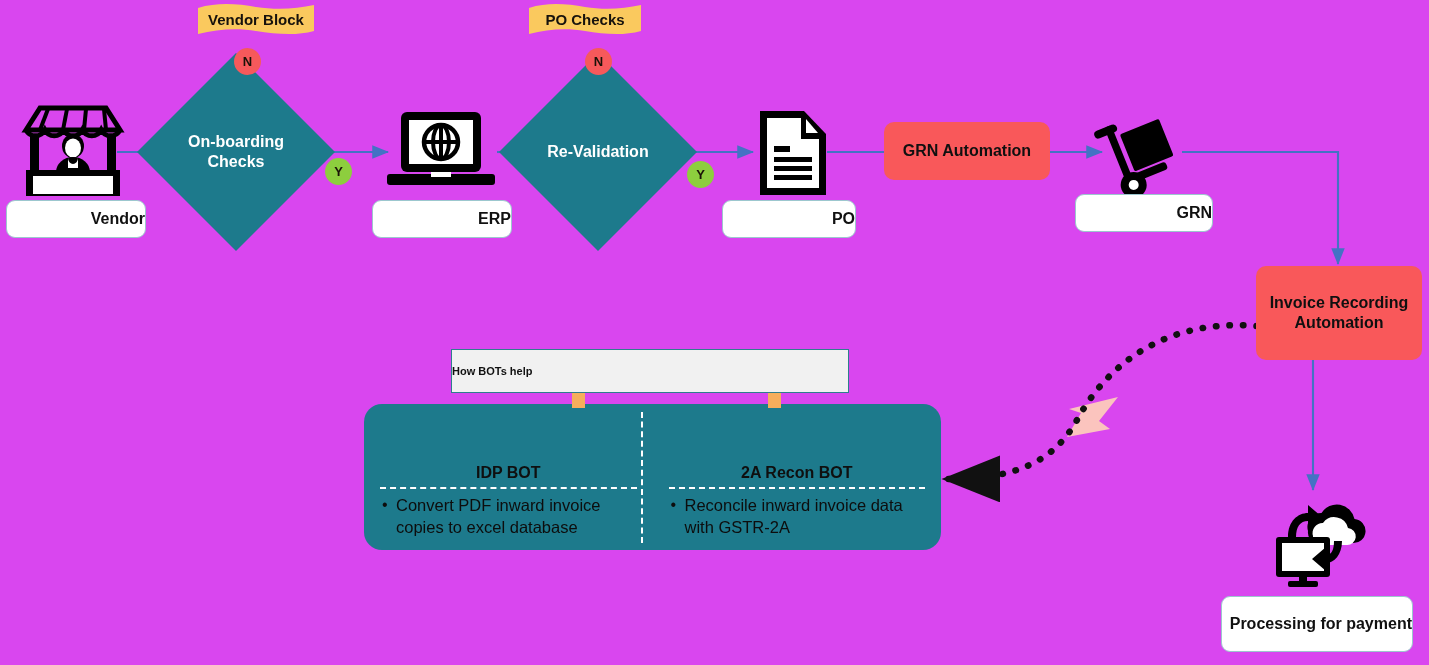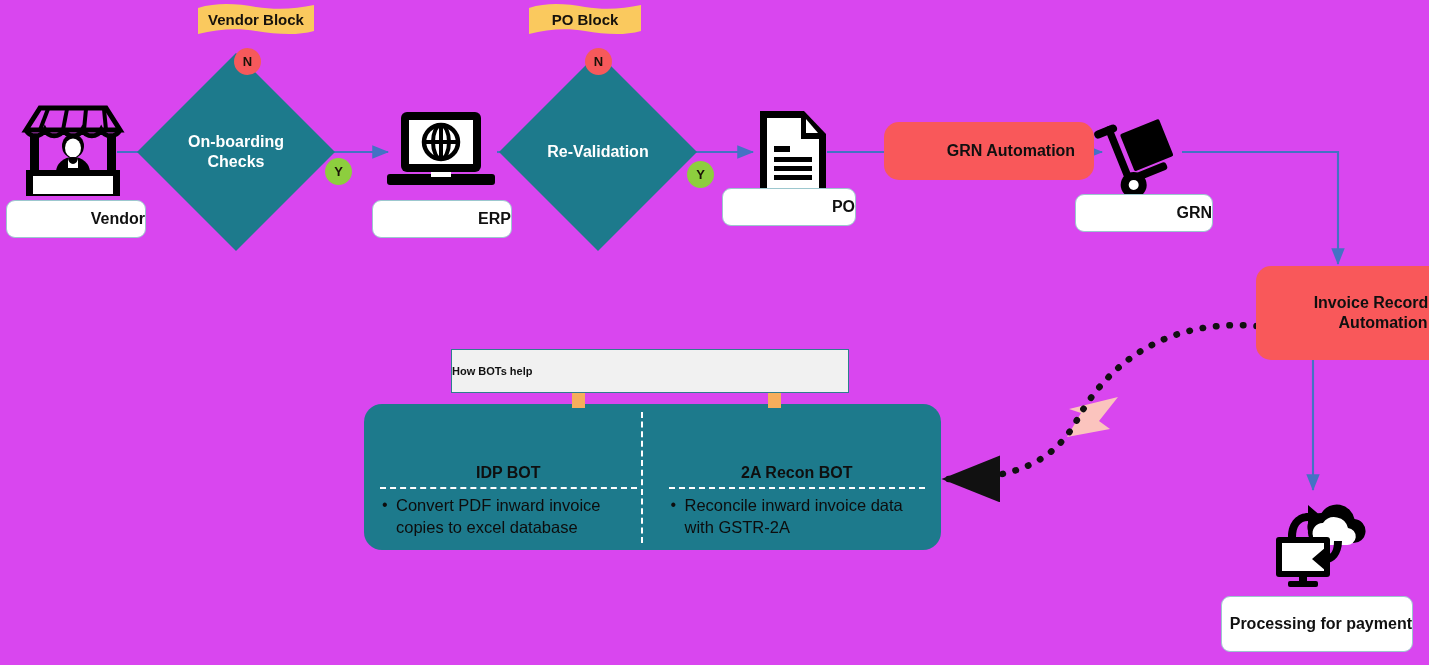--- a/index.html
+++ b/index.html
@@ -98,31 +98,30 @@
     color: #111111;
     text-align: center;
     line-height: 1.2;
     z-index: 4;
   }
 
   
   .redbox {
     position: absolute;
     background: #F9585A;
-    border-radius: 15px;
+    border-radius: 10px;
     display: flex;
     align-items: center;
     justify-content: center;
     font-weight: bold;
     font-size: 16px;
     color: #101010;
     text-align: center;
     line-height: 1.28;
     z-index: 5;
-    padding-left: 44px;
   }
 
   
   .icon { position: absolute; z-index: 3; }
 
   
   #bot-header {
     position: absolute;
     background: #F1F1F1;
     border: 1.3px solid #2E7E8E;
@@ -279,21 +278,21 @@
     <ellipse cx="54" cy="32" rx="8" ry="17" fill="none" stroke="#000" stroke-width="4"></ellipse>
   </svg>
   <div class="caption" style="left:372px; top:200px; width:138px; height:36px;">
     <span>ERP</span>
   </div>
 
   <div class="ribbon" style="left:527px; top:3px; width:116px; height:36px;">
     <svg width="116" height="36" viewBox="0 0 116 36">
       <path d="M2,5 C21,-1 40,1 58,4 C77,7 96,6 114,2 L114,28 C96,33 77,31 58,28 C40,25 21,26 2,31 Z" fill="#FAC95E"></path>
     </svg>
-    <span class="ribbon-label">PO Block</span>
+    <span class="ribbon-label">PO Checks</span>
   </div>
   <div class="badge badge-n" style="left:585px; top:48px; width:27px; height:27px;">
     <span>N</span>
   </div>
 
   <div class="diamond-wrap" style="left:528px; top:82px; width:140px; height:140px;">
     <div class="diamond-shape"></div>
     <div class="diamond-label">Re-Validation</div>
   </div>
   <div class="badge badge-y" style="left:687px; top:161px; width:27px; height:27px;">
@@ -302,21 +301,21 @@
 
   <svg class="icon" style="left:756px; top:108px;" width="74" height="90" viewBox="0 0 74 90">
     <path d="M4,3 L48,3 L70,26 L70,87 L4,87 Z" fill="#000"></path>
     <path d="M11,10 L45,10 L45,31 L63,31 L63,80 L11,80 Z" fill="#fff"></path>
     <path d="M50,11 L62,25 L50,25 Z" fill="#fff"></path>
     <rect x="18" y="38" width="16" height="6" fill="#000"></rect>
     <rect x="18" y="49" width="38" height="5" fill="#000"></rect>
     <rect x="18" y="58" width="38" height="5" fill="#000"></rect>
     <rect x="18" y="67" width="38" height="5" fill="#000"></rect>
   </svg>
-  <div class="caption" style="left:722px; top:188px; width:132px; height:36px;">
+  <div class="caption" style="left:722px; top:200px; width:132px; height:36px;">
     <span>PO</span>
   </div>
 
   <div class="redbox" style="left:884px; top:122px; width:166px; height:58px;">
     <span>GRN Automation</span>
   </div>
 
   <svg class="icon" style="left:1093px; top:112px;" width="96" height="86" viewBox="0 0 96 86">
     <g transform="rotate(-22 48 43)">
       <rect x="24" y="4" width="7.5" height="58" rx="3" fill="#000"></rect>

